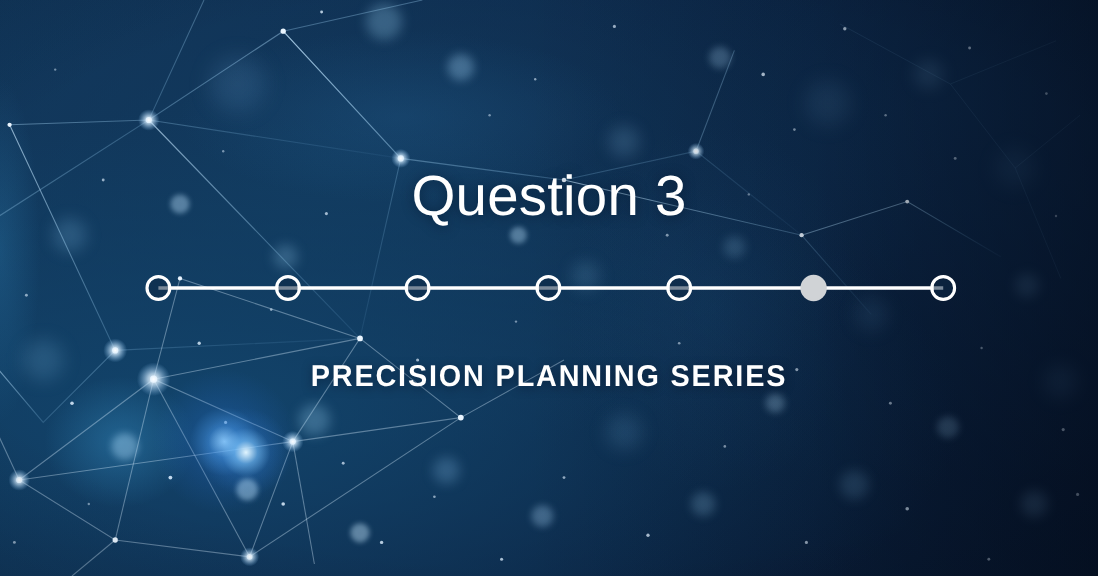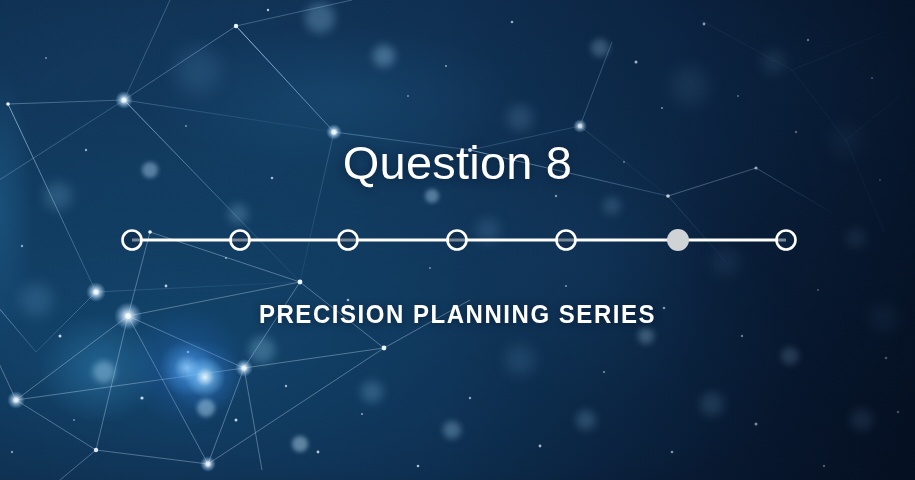--- a/index.html
+++ b/index.html
@@ -294,21 +294,21 @@
       <div class="bokeh" style="left: 638px; top: 328px; width: 16px; height: 16px; background: rgba(175, 220, 250, 0.34); filter: blur(3px);"></div>
       <div class="bokeh" style="left: 700px; top: 392px; width: 24px; height: 24px; background: rgba(130, 190, 230, 0.22); filter: blur(5px);"></div>
       <div class="bokeh" style="left: 781px; top: 347px; width: 18px; height: 18px; background: rgba(160, 210, 245, 0.3); filter: blur(3px);"></div>
       <div class="bokeh" style="left: 851px; top: 409px; width: 22px; height: 22px; background: rgba(140, 195, 235, 0.26); filter: blur(5px);"></div>
       <div class="bokeh" style="left: 870px; top: 304px; width: 28px; height: 28px; background: rgba(110, 170, 215, 0.16); filter: blur(7px);"></div>
     </div>
   <div class="bg-layer bg-vignette"></div>
 
   <div class="content">
 
-    <div class="title">Question 8</div>
+    <div class="title">Question 3</div>
 
     <div class="timeline">
       <svg id="timeline-svg" viewBox="0 0 915 34" width="915" height="34" xmlns="http://www.w3.org/2000/svg">
           <line x1="132" y1="16" x2="786" y2="16" stroke="#ffffff" stroke-width="3" stroke-linecap="butt"></line>
           <circle cx="132" cy="16" r="8.2" fill="rgba(12,40,70,0.55)"></circle>
           <circle cx="132" cy="16" r="9.5" fill="none" stroke="#ffffff" stroke-width="2.6"></circle>
           <circle cx="240" cy="16" r="8.2" fill="rgba(12,40,70,0.55)"></circle>
           <circle cx="240" cy="16" r="9.5" fill="none" stroke="#ffffff" stroke-width="2.6"></circle>
           <circle cx="348" cy="16" r="8.2" fill="rgba(12,40,70,0.55)"></circle>
           <circle cx="348" cy="16" r="9.5" fill="none" stroke="#ffffff" stroke-width="2.6"></circle>

